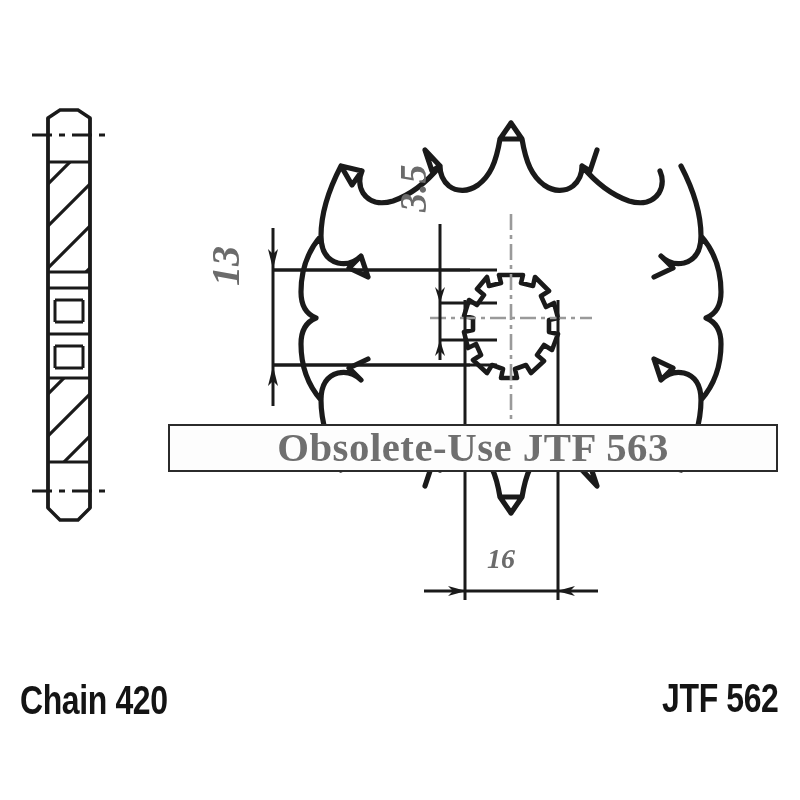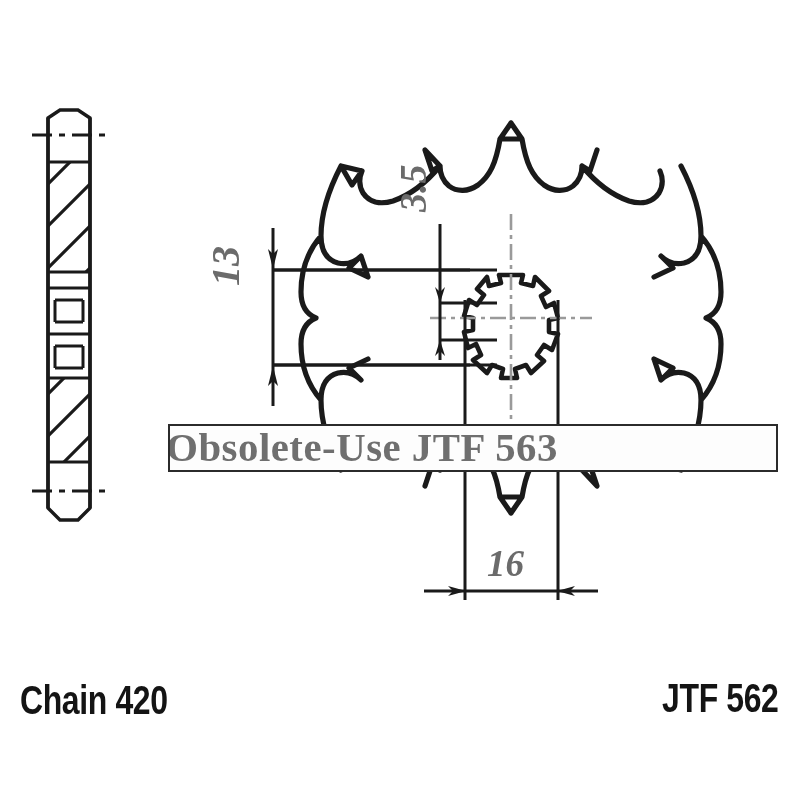--- a/index.html
+++ b/index.html
@@ -51,20 +51,21 @@
     position: absolute;
     left: 168px;
     top: 424px;
     width: 610px;
     height: 48px;
     background: #fdfdfd;
     border: 2px solid #2b2b2b;
     box-sizing: border-box;
     display: flex;
     align-items: center;
+    justify-content: center;
     overflow: hidden;
   }
   #obsolete-text {
     font-family: "Liberation Serif", serif;
     font-weight: bold;
     font-size: 40px;
     color: #6f6f6f;
     white-space: nowrap;
     letter-spacing: 0.5px;
     line-height: 1;
@@ -89,21 +90,21 @@
   #dim-35 {
     left: 394px;
     top: 212px;
     transform: rotate(-90deg);
     transform-origin: left top;
     font-size: 38px;
   }
   #dim-16 {
     left: 487px;
     top: 545px;
-    font-size: 37px;
+    font-size: 28px;
   }
 </style>
 </head>
 <body>
 
 <div id="page">
 
   <svg id="drawing" viewBox="0 0 800 800">
     <defs>
       <clipPath id="sideClip">

